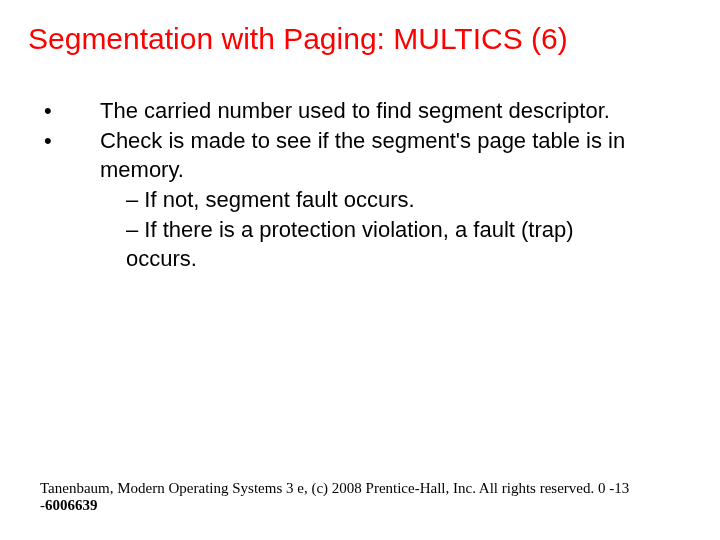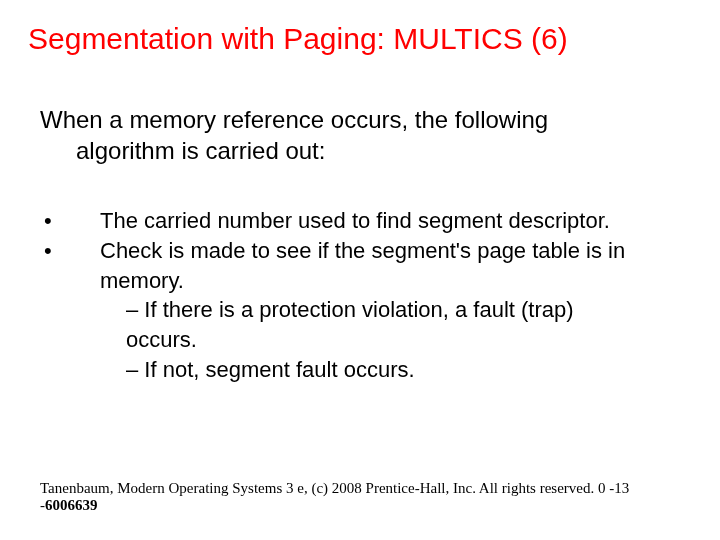--- a/index.html
+++ b/index.html
@@ -69,38 +69,34 @@
     font-weight: bold;
   }
 </style>
 </head>
 <body>
 
 <div class="slide">
 
   <div class="title">Segmentation with Paging: MULTICS (6)</div>
 
-  <div class="intro">
-    <div>When a memory reference occurs, the following</div>
-    <div class="line2">algorithm is carried out:</div>
-  </div>
 
   <div class="bullets">
 
     <div class="bullet-row">
       <div class="bullet-mark">•</div>
       <div class="bullet-text">The carried number used to find segment descriptor.</div>
     </div>
 
     <div class="bullet-row">
       <div class="bullet-mark">•</div>
       <div class="bullet-text">
         <span>Check is made to see if the segment's page table is in memory.</span>
+        <div class="sub">– If not, segment fault occurs.</div>
         <div class="sub">– If there is a protection violation, a fault (trap) occurs.</div>
-        <div class="sub">– If not, segment fault occurs.</div>
       </div>
     </div>
 
   </div>
 
   <div class="footer">
     <span>Tanenbaum, Modern Operating Systems 3 e, (c) 2008 Prentice-Hall, Inc. All rights reserved. 0 -13 -</span><span class="bold">6006639</span>
   </div>
 
 </div>

